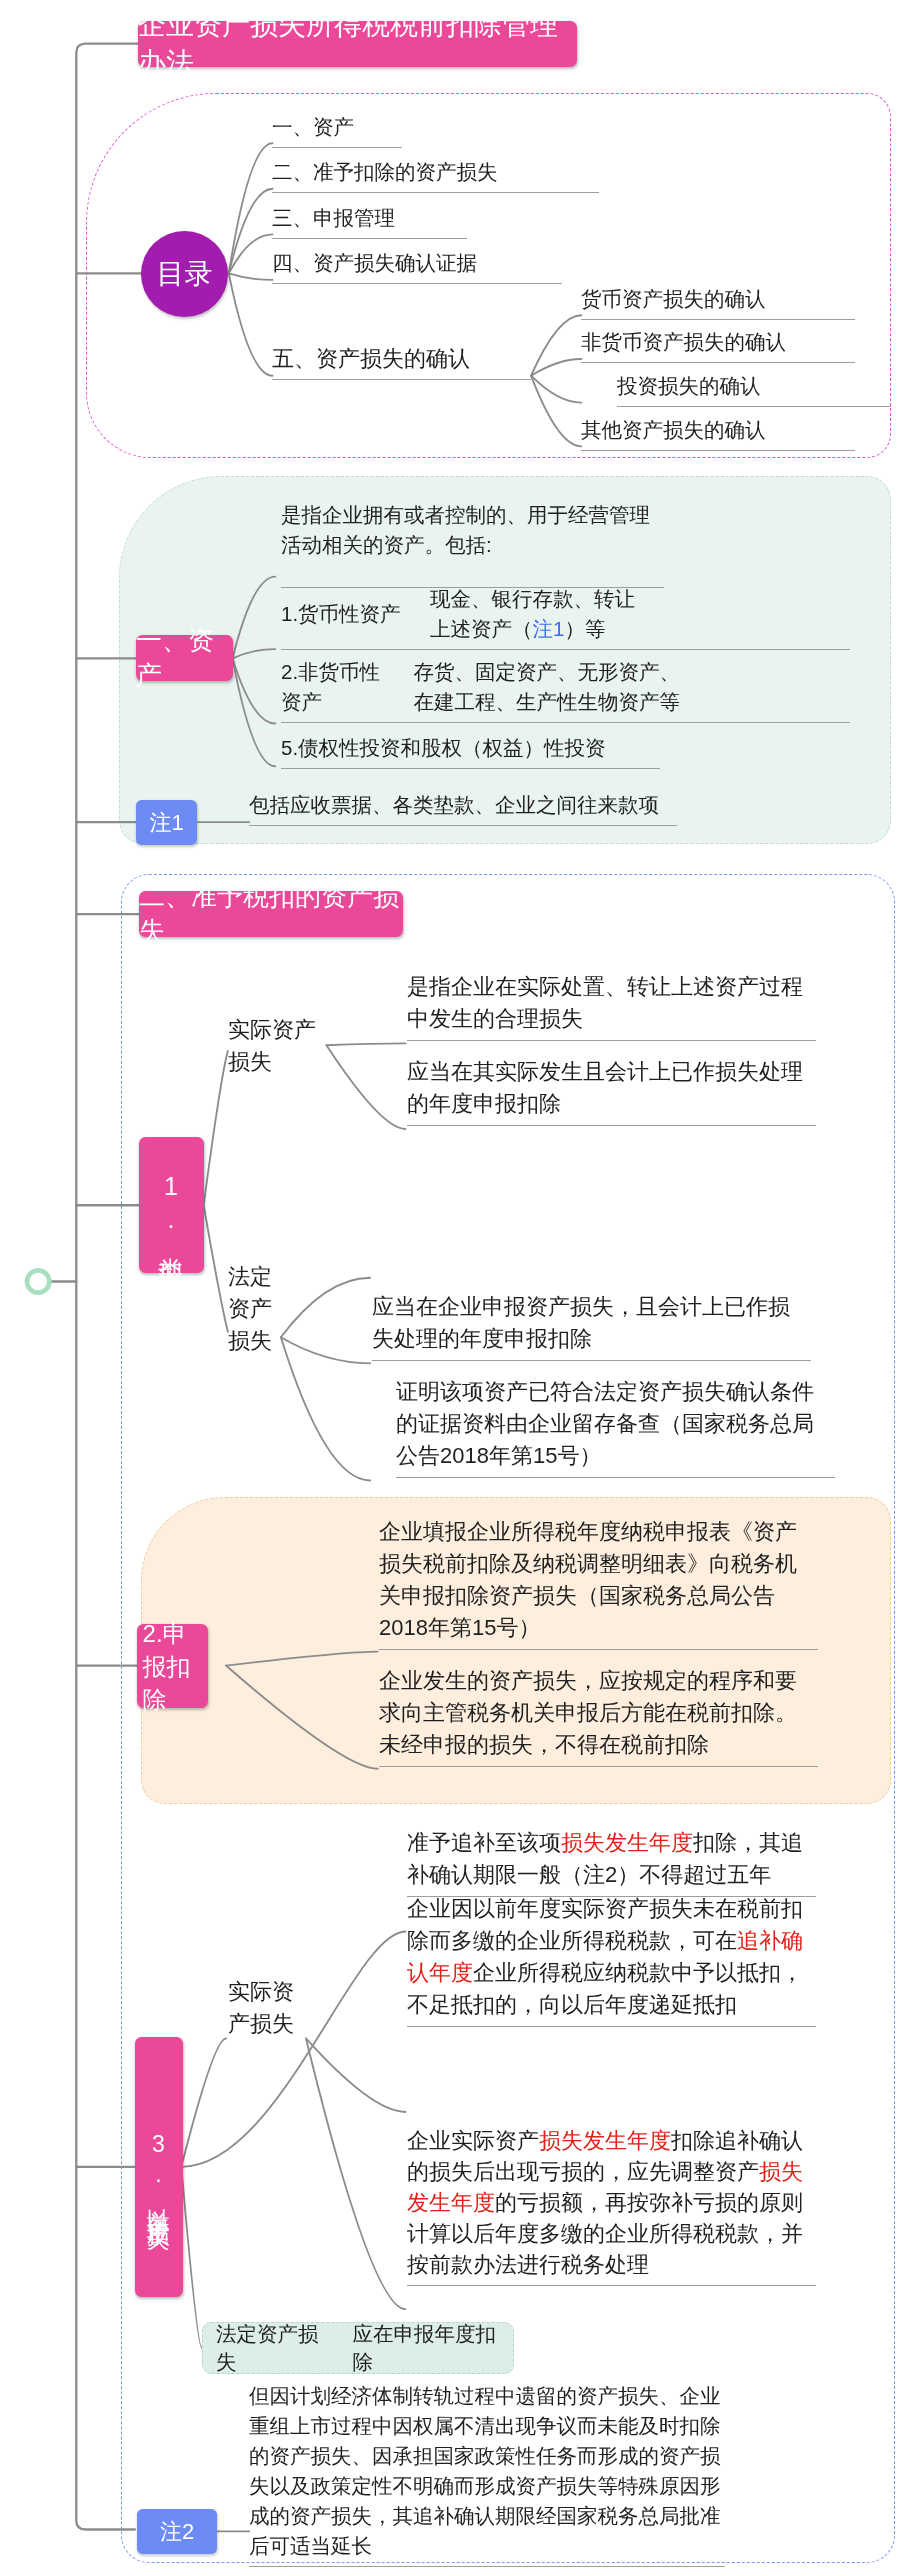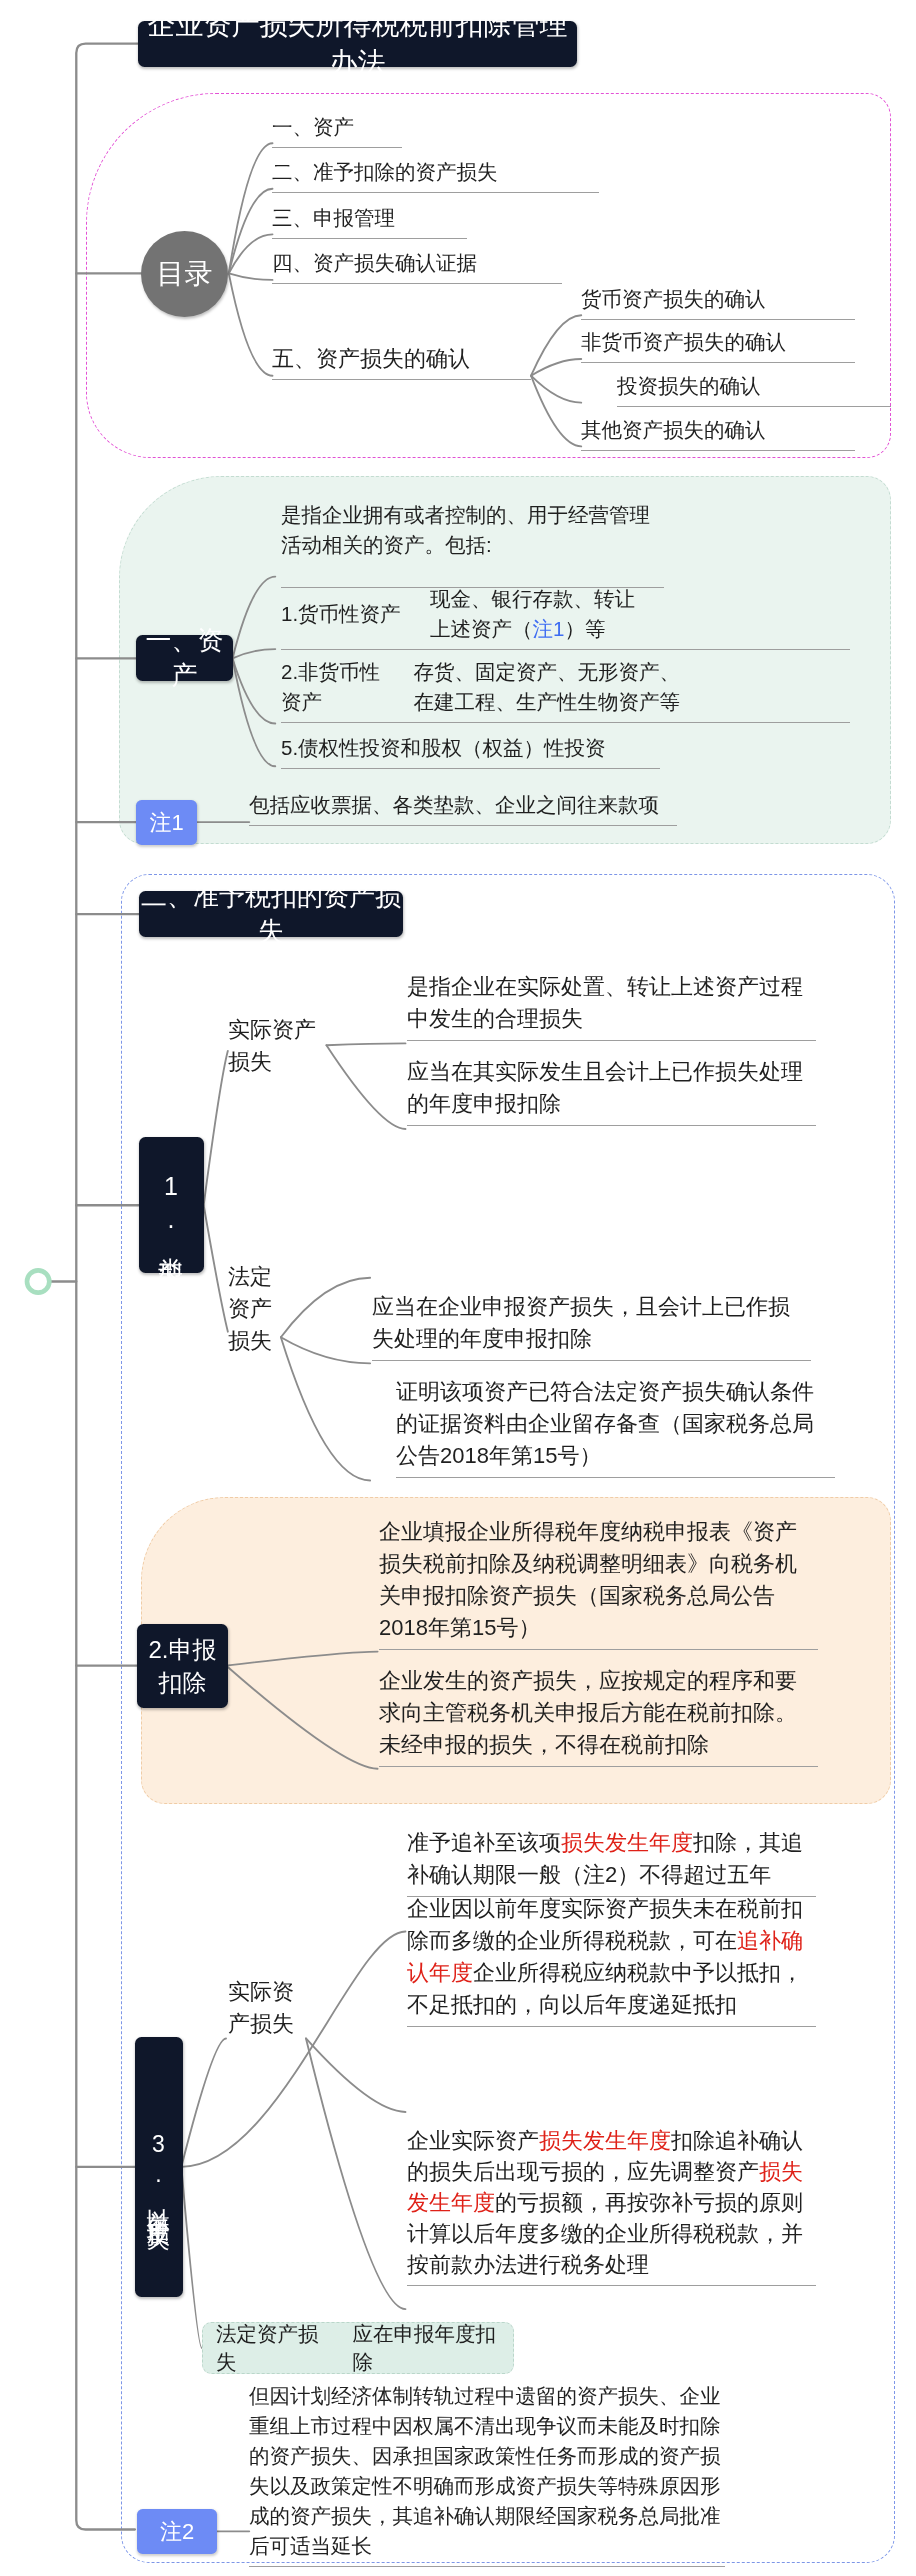--- a/index.html
+++ b/index.html
@@ -1,24 +1,24 @@
 <!DOCTYPE html>
 <html style="font-size:15px"><head>
 <meta charset="utf-8">
 <style>
   html,body{margin:0;padding:0;background:#ffffff;}
   #canvas{position:relative;width:917px;height:2576px;background:#fff;overflow:hidden;
           font-family:"Liberation Sans",sans-serif;color:#1f1f1f;}
   svg.lines{position:absolute;left:0;top:0;z-index:1;}
   .node{position:absolute;z-index:3;box-sizing:border-box;}
-  .gbox{background:#0f172a;color:#fff;border-radius:6.5px;display:flex;align-items:center;
-        justify-content:center;text-align:center;box-shadow:0.9px 1.9px 2.8px rgba(0,0,0,.25);}
+  .gbox{background:#ec4899;color:#fff;border-radius:6.5px;display:flex;align-items:center;
+        justify-content:center;box-shadow:0.9px 1.9px 2.8px rgba(0,0,0,.25);}
   .bluebox{background:#6d8bf5;color:#fff;border-radius:5.6px;display:flex;align-items:center;
         justify-content:center;box-shadow:0.9px 1.9px 2.8px rgba(0,0,0,.2);}
-  .gcircle{background:#737373;color:#fff;border-radius:50%;display:flex;align-items:center;
+  .gcircle{background:#a21caf;color:#fff;border-radius:50%;display:flex;align-items:center;
         justify-content:center;box-shadow:0.9px 1.9px 2.8px rgba(0,0,0,.25);}
   .vbox{writing-mode:vertical-rl;text-orientation:upright;letter-spacing:4.6px;padding-top:9.3px;}
   .uline{border-bottom:1.9px solid #9e9e9e;padding-bottom:4.6px;}
   .txt{line-height:32px;font-size:22px;}
   .txt22{line-height:30px;font-size:20.5px;}
   .boundary{position:absolute;z-index:0;box-sizing:border-box;}
   .b-pink{border:1.9px dashed #e351d5;border-radius:130px 24px 24px 65px;}
   .b-mint{background:#eaf4ef;border:1.9px dashed #c3dcd1;border-radius:102px 24px 24px 24px;}
   .b-blue{border:1.9px dashed #7d96e8;border-radius:28px;}
   .b-peach{background:#fdeede;border:1.9px dashed #f0cca6;border-radius:84px 24px 24px 24px;}
@@ -160,21 +160,21 @@
   <div class="node txt" style="left:228px;top:1261px;width:52px;">
     <span>法定资产损失</span>
   </div>
   <div class="node uline txt" style="left:372px;top:1291px;width:439px;">
     <span>应当在企业申报资产损失，且会计上已作损失处理的年度申报扣除</span>
   </div>
   <div class="node uline txt" style="left:372px;top:1376px;width:439px;margin-left:24px;">
     <span>证明该项资产已符合法定资产损失确认条件的证据资料由企业留存备查（国家税务总局公告2018年第15号）</span>
   </div>
 
-  <div class="node gbox" style="left:137px;top:1624px;width:91px;height:84px;font-size:24px;line-height:33px;padding:0 5.6px;">
+  <div class="node gbox" style="left:137px;top:1624px;width:71px;height:84px;font-size:24px;line-height:33px;padding:0 5.6px;">
     <span>2.申报扣除</span>
   </div>
   <div class="node uline txt" style="left:379px;top:1516px;width:439px;">
     <span>企业填报企业所得税年度纳税申报表《资产损失税前扣除及纳税调整明细表》向税务机关申报扣除资产损失（国家税务总局公告2018年第15号）</span>
   </div>
   <div class="node uline txt" style="left:379px;top:1665px;width:439px;">
     <span>企业发生的资产损失，应按规定的程序和要求向主管税务机关申报后方能在税前扣除。未经申报的损失，不得在税前扣除</span>
   </div>
 
   <div class="node gbox vbox" style="left:135px;top:2037px;width:48px;height:260px;font-size:23px;letter-spacing:3.7px;">

